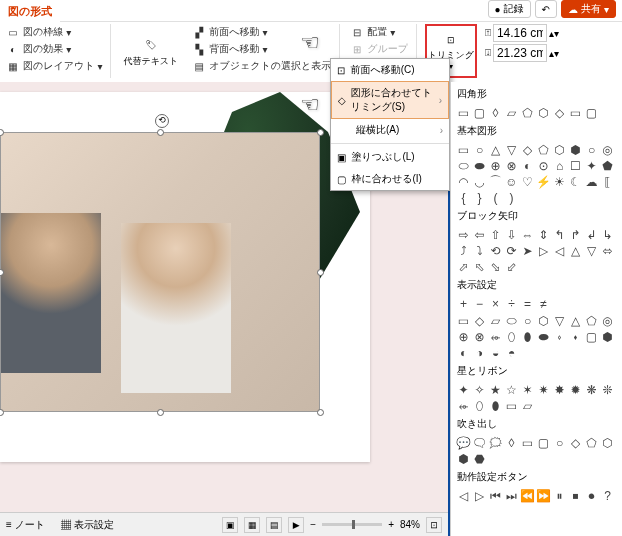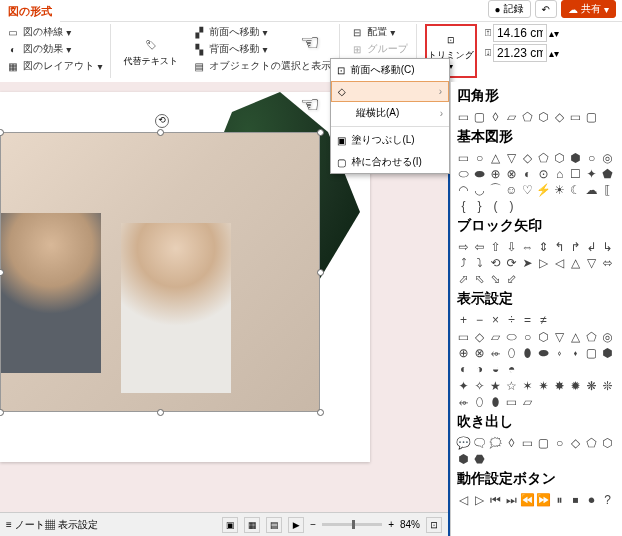--- a/index.html
+++ b/index.html
@@ -32,24 +32,24 @@
 .handle{position:absolute;width:7px;height:7px;background:#fff;border:1px solid #666;border-radius:50%}
 .rot{position:absolute;top:22px;left:155px;width:14px;height:14px;border:1px solid #666;border-radius:50%;background:#fff;font-size:9px;text-align:center}
 .hand{position:absolute;font-size:22px;filter:drop-shadow(1px 1px 1px rgba(0,0,0,.4))}
 .menu{position:absolute;top:58px;left:330px;width:120px;background:#fff;border:1px solid #aaa;box-shadow:2px 2px 5px rgba(0,0,0,.3);font-size:10px}
 .menu-item{padding:4px 6px;display:flex;align-items:center;gap:5px}
 .menu-item.hl{background:#fde8d8;border:1px solid #e8a060}
 .menu-sep{height:1px;background:#ddd;margin:2px 0}
 .menu-arrow{margin-left:auto;color:#888}
 .shape-panel{position:absolute;top:82px;right:0;width:172px;height:454px;background:#fff;border-left:1px solid #ccc;overflow:hidden;font-size:10px}
 .shape-sec{padding:2px 4px}
-.shape-title{font-weight:bold;font-size:14px;padding:3px 2px}
+.shape-title{font-weight:normal;font-size:10px;padding:3px 2px}
 .shape-row{display:flex;flex-wrap:wrap;gap:1px;padding:1px}
 .sh{width:15px;height:15px;display:inline-flex;align-items:center;justify-content:center;font-size:12px;color:#444;cursor:pointer}
-.statusbar{position:absolute;bottom:0;left:0;width:448px;height:24px;background:#f0f0f0;border-top:1px solid #ccc;display:flex;align-items:center;font-size:10px;padding:0 6px;gap:0}
+.statusbar{position:absolute;bottom:0;left:0;width:448px;height:24px;background:#f0f0f0;border-top:1px solid #ccc;display:flex;align-items:center;font-size:10px;padding:0 6px;gap:16px}
 .sb-right{margin-left:auto;display:flex;align-items:center;gap:6px}
 .vbtn{width:16px;height:16px;border:1px solid #ccc;display:inline-flex;align-items:center;justify-content:center;font-size:9px}
 .zoom-track{width:60px;height:3px;background:#ccc;position:relative}
 .zoom-thumb{position:absolute;left:50%;top:-3px;width:3px;height:9px;background:#666}
 </style>
 </head>
 <body>
 
 <div class="ribbon">
   <div class="tabrow">
@@ -136,20 +136,21 @@
 <div class="hand" style="top:30px;left:300px">☜</div>
 <div class="hand" style="top:92px;left:300px">☜</div>
 
 <div class="menu">
   <div class="menu-item">
       <span>⊡</span>
       <span>前面へ移動(C)</span>
     </div>
   <div class="menu-item hl">
       <span>◇</span>
+      <span>図形に合わせてトリミング(S)</span>
       <span class="menu-arrow">›</span>
     </div>
   <div class="menu-item">
       <span style="width:14px"></span>
       <span>縦横比(A)</span>
       <span class="menu-arrow">›</span>
     </div>
   <div class="menu-sep"></div>
   <div class="menu-item">
       <span>▣</span>
@@ -267,20 +268,21 @@
         <span class="sh">⬬</span>
         <span class="sh">⬫</span>
         <span class="sh">⬪</span>
         <span class="sh">▢</span>
         <span class="sh">⬢</span>
       <span class="sh">◐</span>
         <span class="sh">◑</span>
         <span class="sh">◒</span>
         <span class="sh">◓</span>
     </div>
+    <div class="shape-title">星とリボン</div>
     <div class="shape-row">
       <span class="sh">✦</span>
         <span class="sh">✧</span>
         <span class="sh">★</span>
         <span class="sh">☆</span>
         <span class="sh">✶</span>
         <span class="sh">✷</span>
         <span class="sh">✸</span>
         <span class="sh">✹</span>
         <span class="sh">❋</span>

